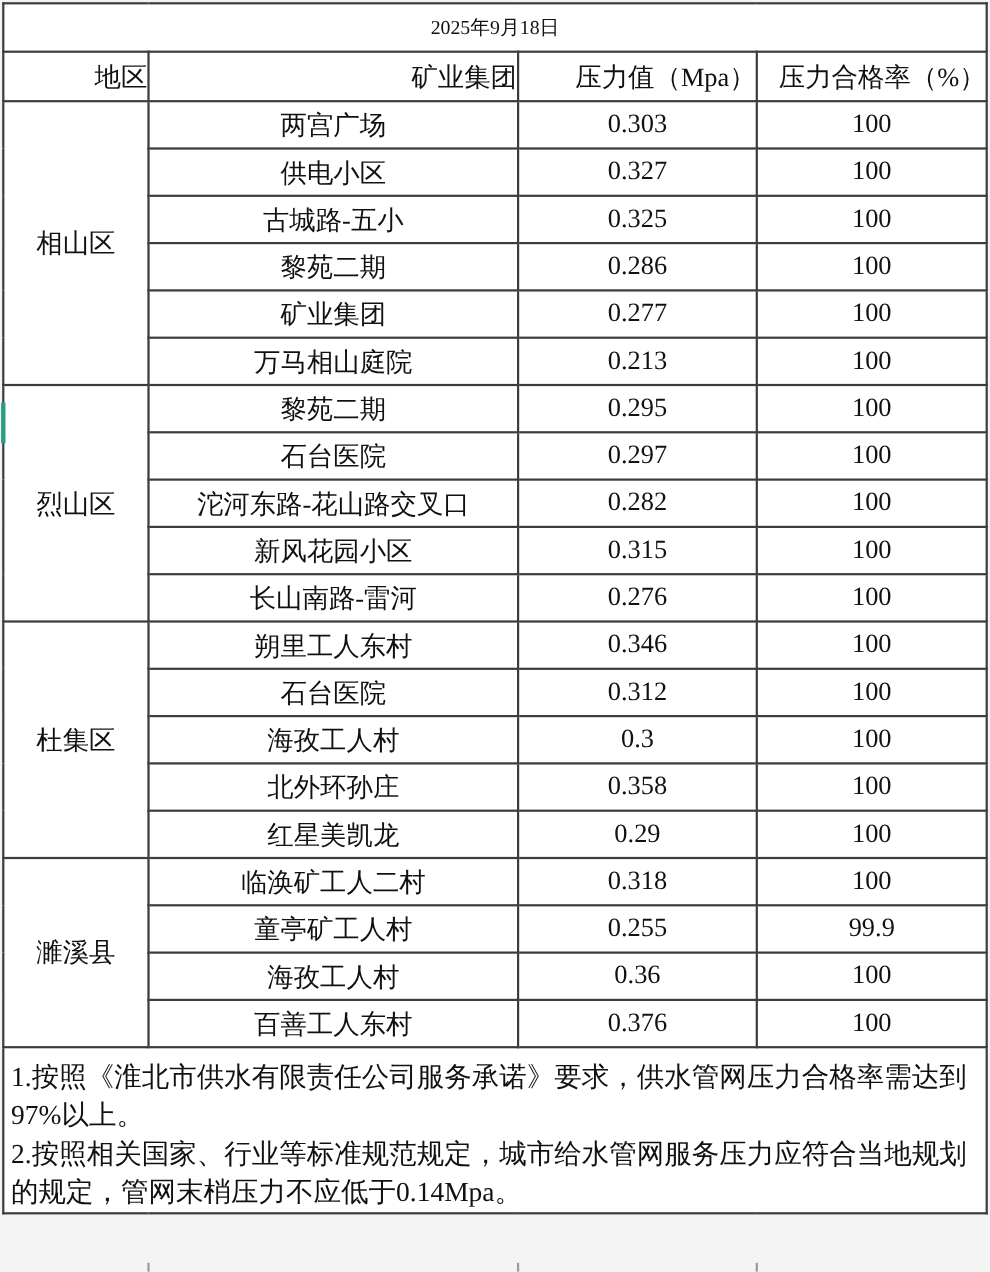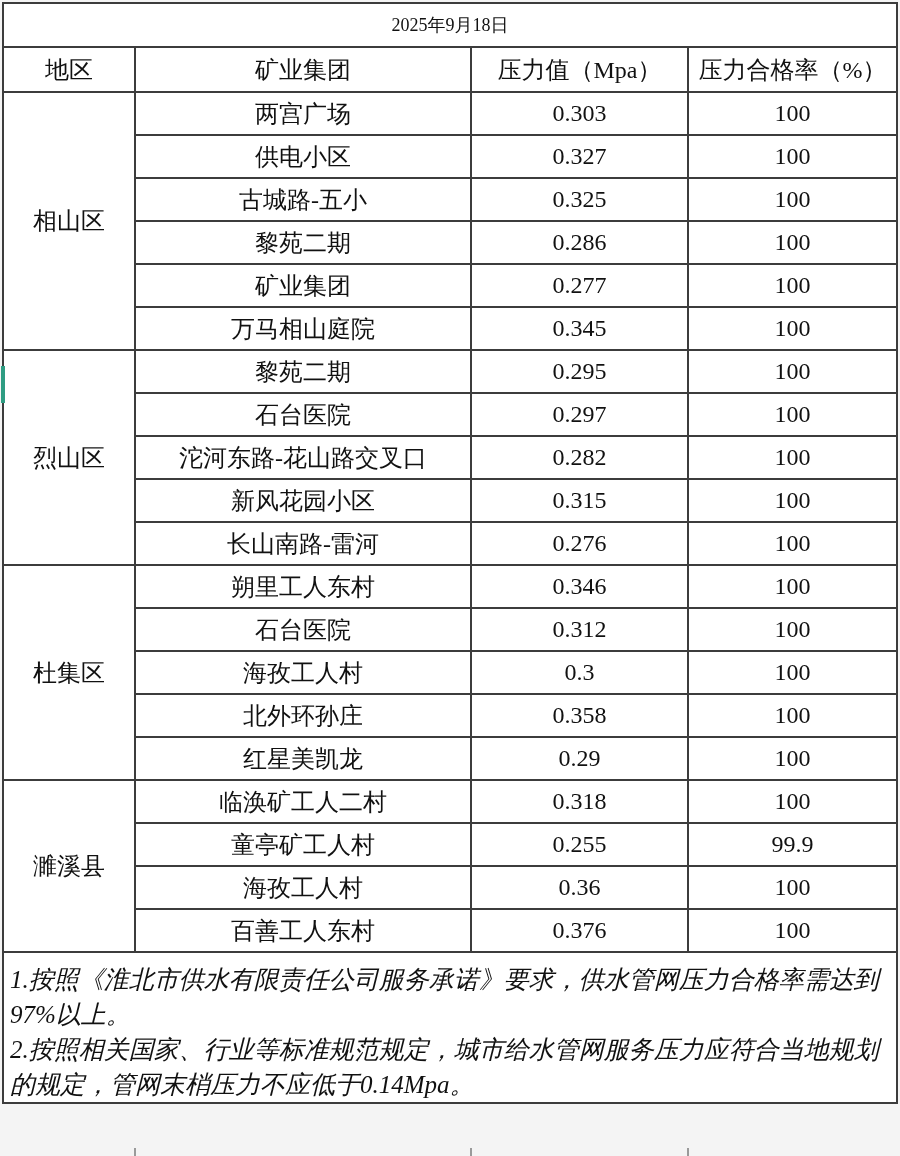--- a/index.html
+++ b/index.html
@@ -35,33 +35,33 @@
     padding: 0;
     overflow: hidden;
     white-space: nowrap;
   }
   .title-cell {
     height: 42px;
     font-size: 18px;
   }
   .header-row td {
     height: 43px;
+    text-align: right;
   }
   .data-tbody td {
     height: 41px;
   }
   .notes-cell {
     height: 137px;
     text-align: left;
     vertical-align: top;
     white-space: normal;
     padding: 9px 8px 0 6px;
     font-size: 25px;
     line-height: 35px;
-    font-style: italic;
   }
   .selection-marker {
     position: absolute;
     left: 1px;
     top: 366px;
     width: 4px;
     height: 37px;
     background: #2e9c82;
   }
   .below-divider {
@@ -119,21 +119,21 @@
           <td>0.286</td>
           <td>100</td>
         </tr>
         <tr>
           <td>矿业集团</td>
           <td>0.277</td>
           <td>100</td>
         </tr>
         <tr>
           <td>万马相山庭院</td>
-          <td>0.345</td>
+          <td>0.213</td>
           <td>100</td>
         </tr>
         <tr>
           <td rowspan="5">烈山区</td>
           <td>黎苑二期</td>
           <td>0.295</td>
           <td>100</td>
         </tr>
         <tr>
           <td>石台医院</td>

